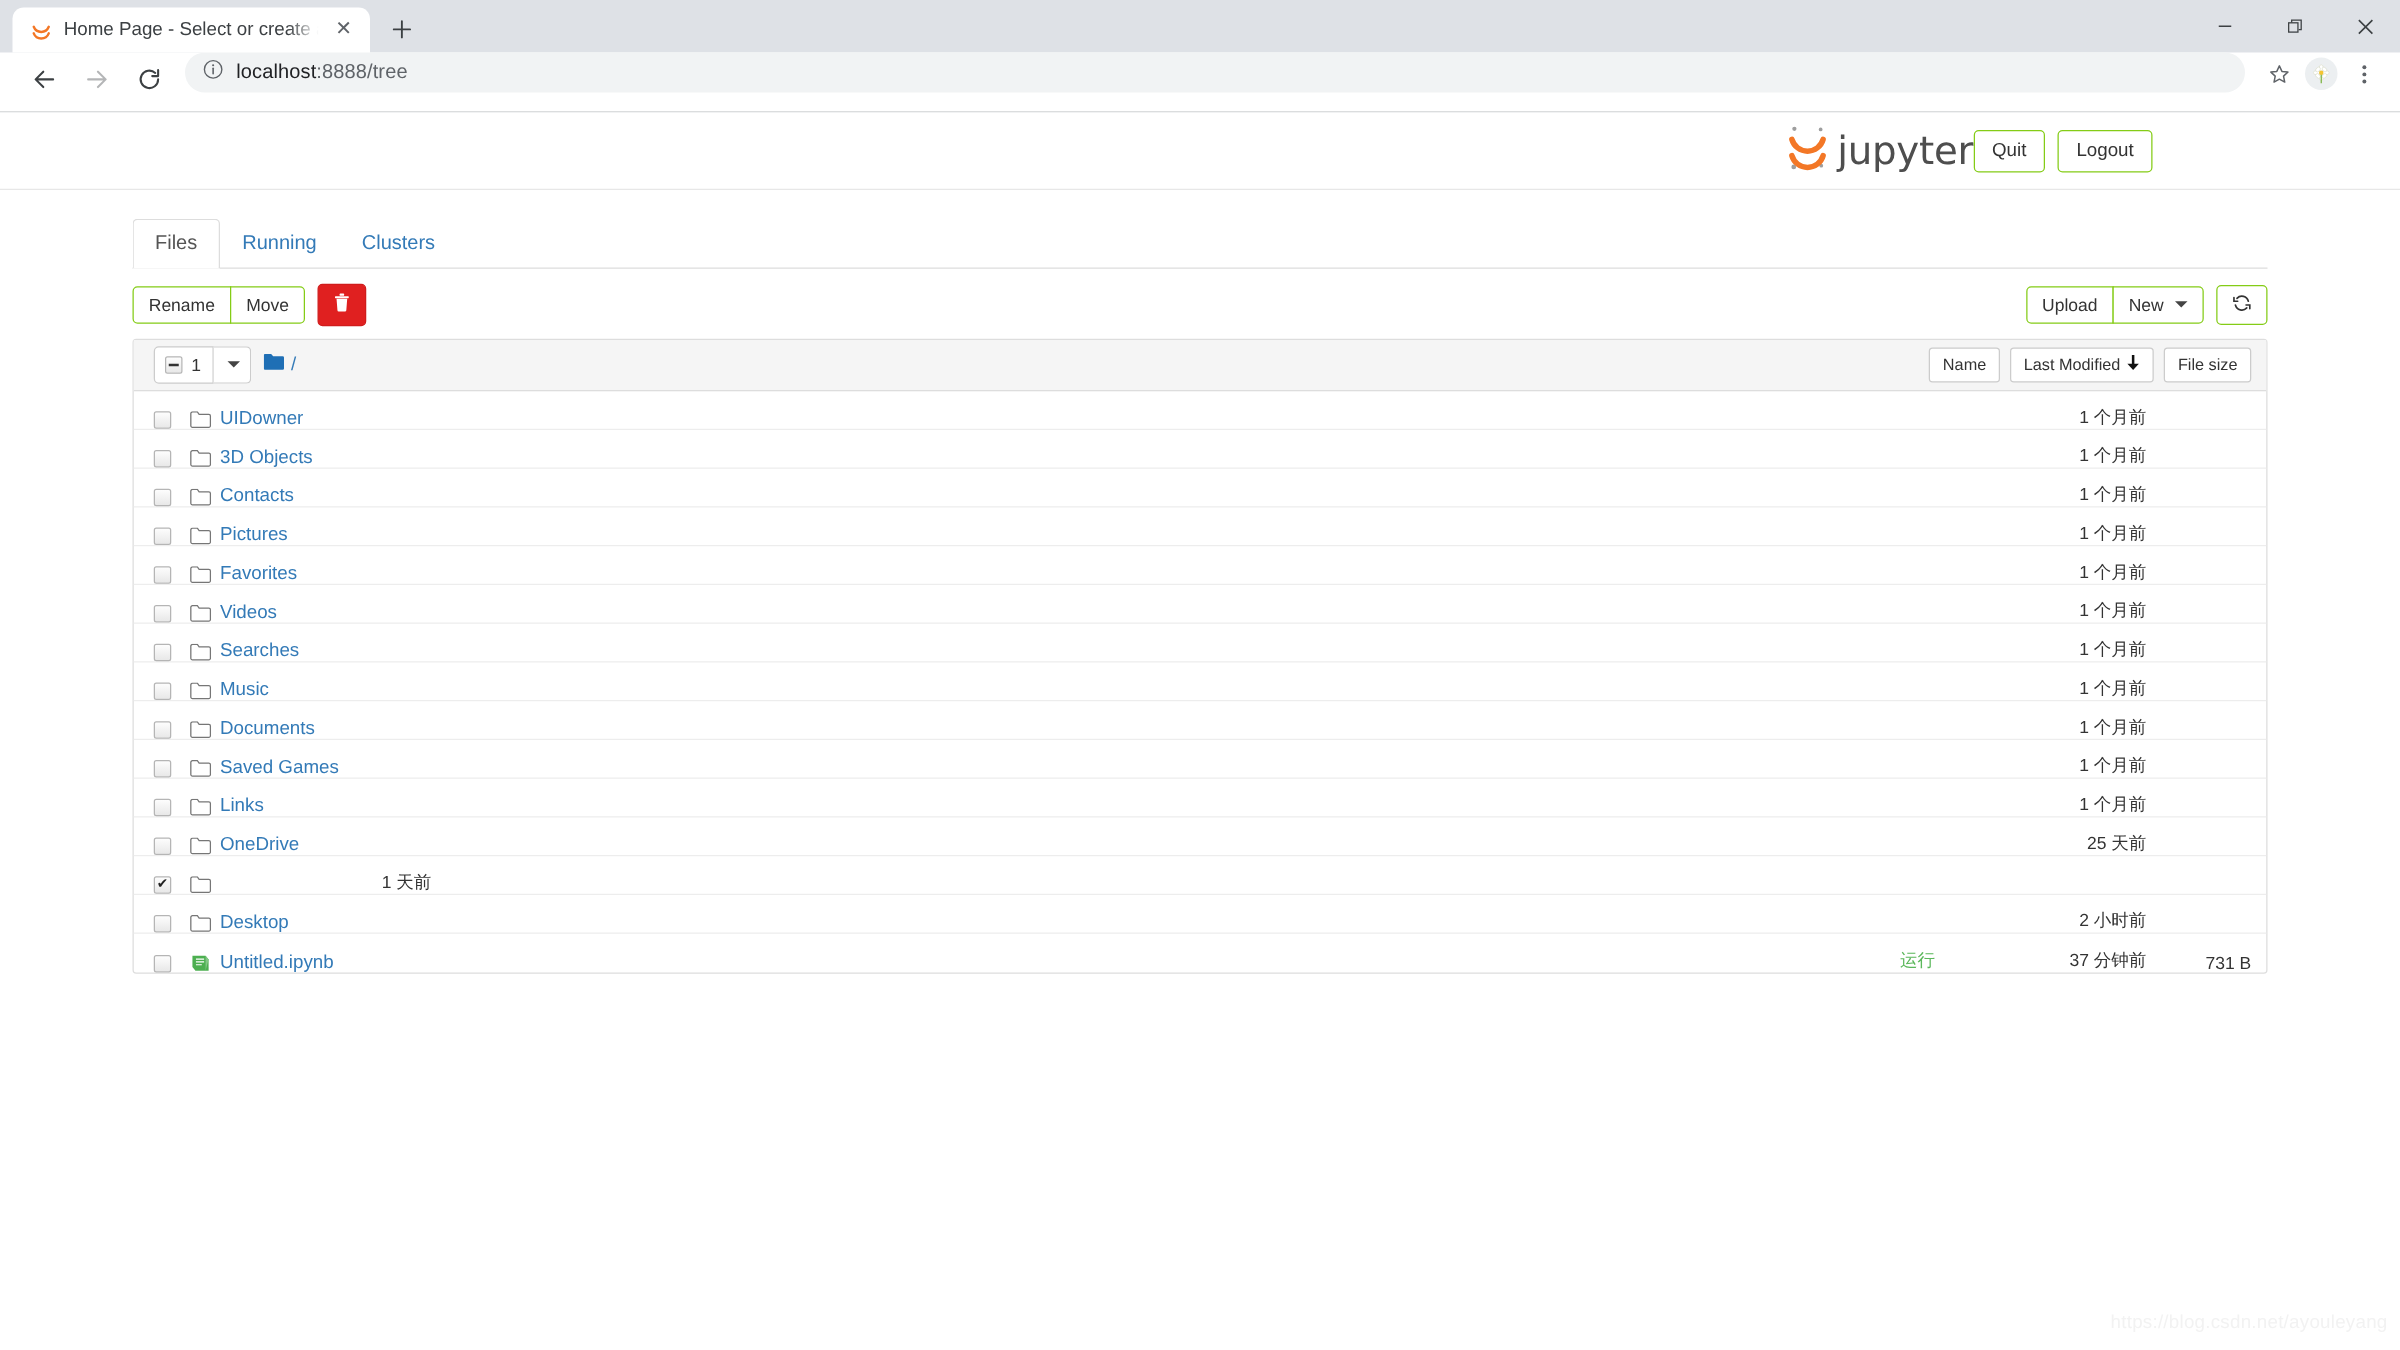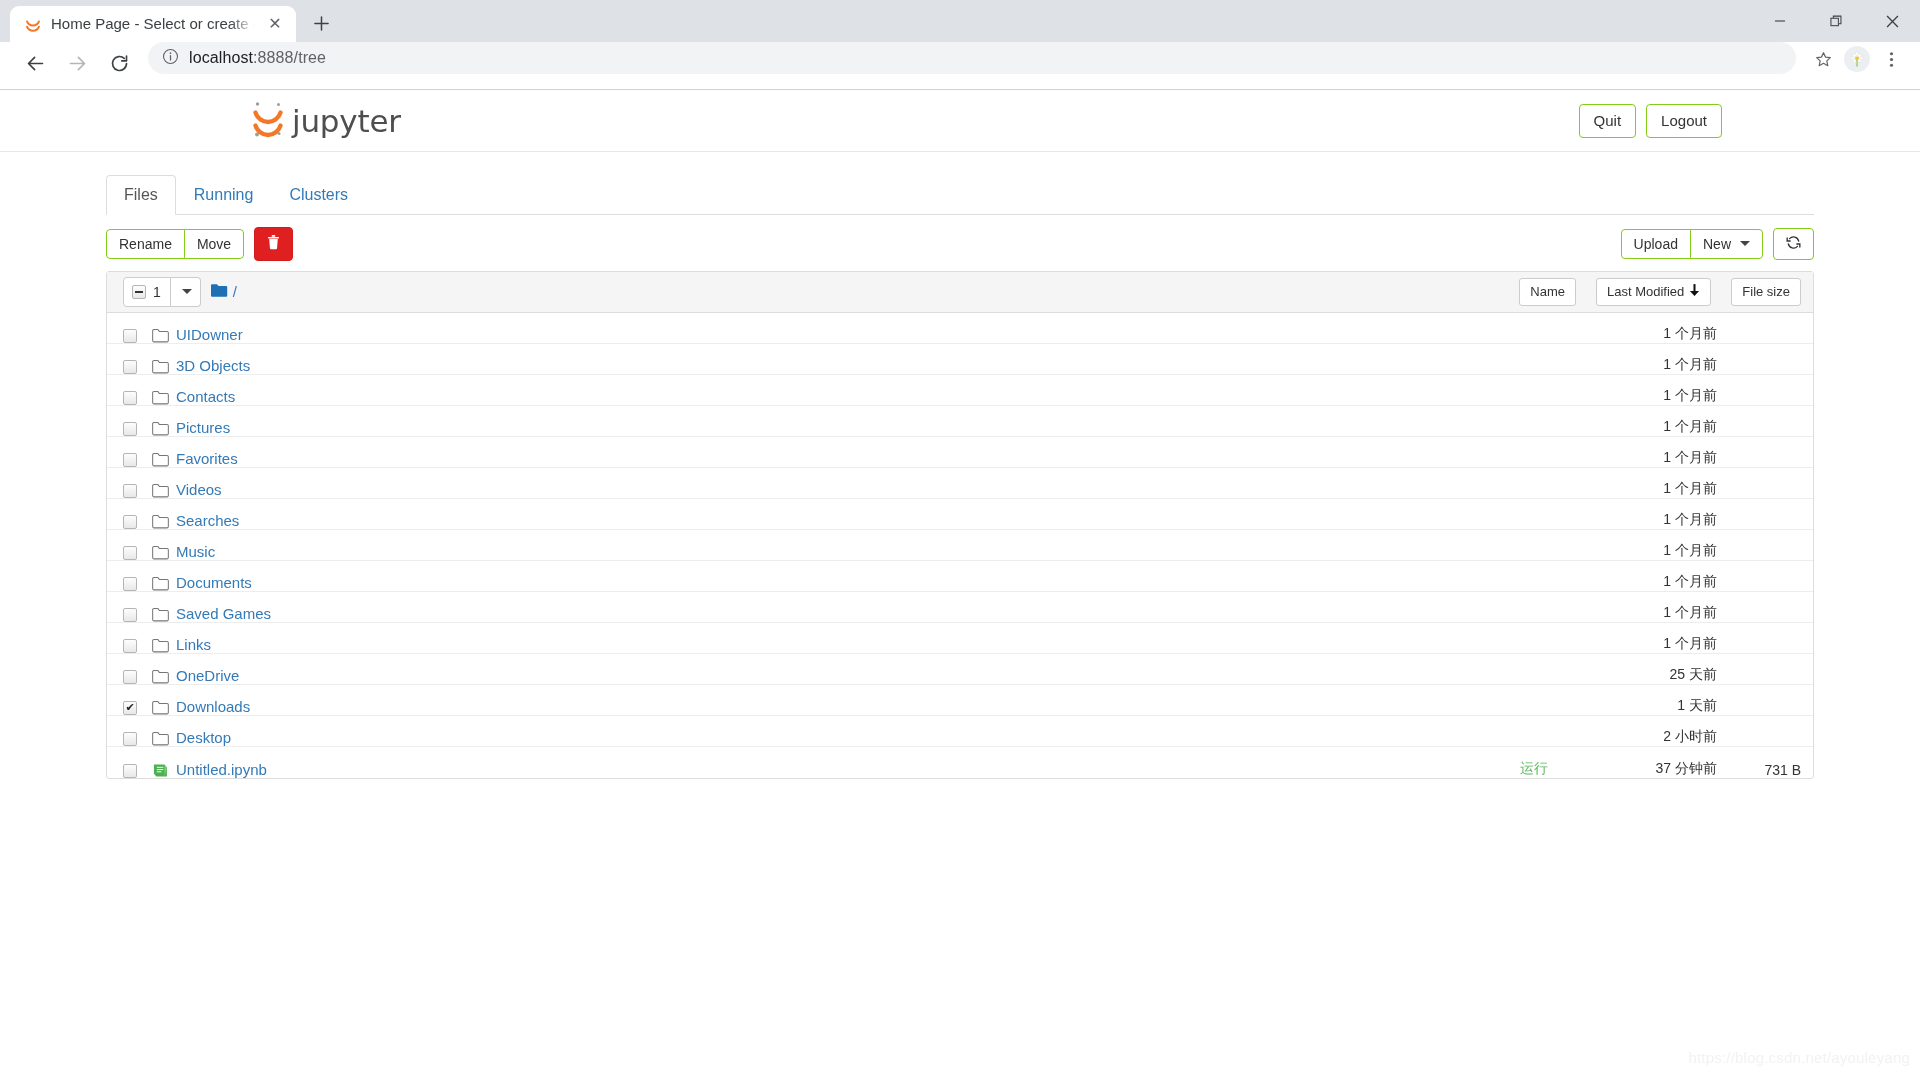--- a/index.html
+++ b/index.html
@@ -82,21 +82,21 @@
     background: #eceff1; display: flex; align-items: center;
     justify-content: center; font-size: 17px; color: #cfd8a0;
   }
 
   
   .page { width: 1920px; background: #fff; }
   .jp-header {
     height: 62px; border-bottom: 1px solid #e7e7e7;
     display: flex; align-items: center;
     padding: 0 198px 0 248px;
-    justify-content: space-between;
+    justify-content: flex-end;
   }
   .jp-logo { display: flex; align-items: center; gap: 4px; }
   .jp-logo-text {
     font-size: 31px; color: #4e4e4e; letter-spacing: -.2px;
     font-family: "DejaVu Sans", sans-serif; font-weight: 400;
   }
   .jp-header-btns { display: flex; gap: 10px; }
   .btn {
     font-size: 15px; color: #333; background: #fff;
     border: 1px solid #84cc16; border-radius: 4px;
@@ -171,21 +171,21 @@
     display: inline-flex; align-items: center; justify-content: center;
     position: relative;
   }
   .cb.indet::after {
     content: ""; width: 8px; height: 2px; background: #333;
   }
   .cb.checked::after {
     content: "\2714"; font-size: 11px; color: #222; line-height: 1;
   }
   .crumb { display: flex; align-items: center; gap: 4px; font-size: 15px; color: #337ab7; }
-  .head-right { display: flex; gap: 20px; padding-left: 32px; }
+  .head-right { display: flex; gap: 8px; padding-left: 32px; }
   .sortbtn {
     font-size: 13px; color: #333; background: #fff;
     border: 1px solid #ccc; border-radius: 3px;
     padding: 5px 10px; display: inline-flex; align-items: center; gap: 5px;
   }
 
   .row {
     display: flex; align-items: flex-end;
     height: 31px; padding: 0 12px 0 16px;
     border-bottom: 1px solid #ededed;
@@ -564,21 +564,20 @@
             <span class="row-time">25 天前</span>
             <span class="row-size"></span>
           </div>
           <div class="row">
             <span class="cb checked"></span>
             <span class="row-icon">
               <svg width="17" height="14" viewBox="0 0 18 15" fill="none" stroke="#767676" stroke-width="1.1">
                 <path d="M.6 2A1.4 1.4 0 0 1 2 .6h4.2l1.5 2H16A1.4 1.4 0 0 1 17.4 4v8.4A1.4 1.4 0 0 1 16 13.8H2A1.4 1.4 0 0 1 .6 12.4z"></path>
               </svg>
             </span>
-            <span class="row-name">Downloads</span>
             <span class="row-running"></span>
             <span class="row-time">1 天前</span>
             <span class="row-size"></span>
           </div>
           <div class="row">
             <span class="cb"></span>
             <span class="row-icon">
               <svg width="17" height="14" viewBox="0 0 18 15" fill="none" stroke="#767676" stroke-width="1.1">
                 <path d="M.6 2A1.4 1.4 0 0 1 2 .6h4.2l1.5 2H16A1.4 1.4 0 0 1 17.4 4v8.4A1.4 1.4 0 0 1 16 13.8H2A1.4 1.4 0 0 1 .6 12.4z"></path>
               </svg>

